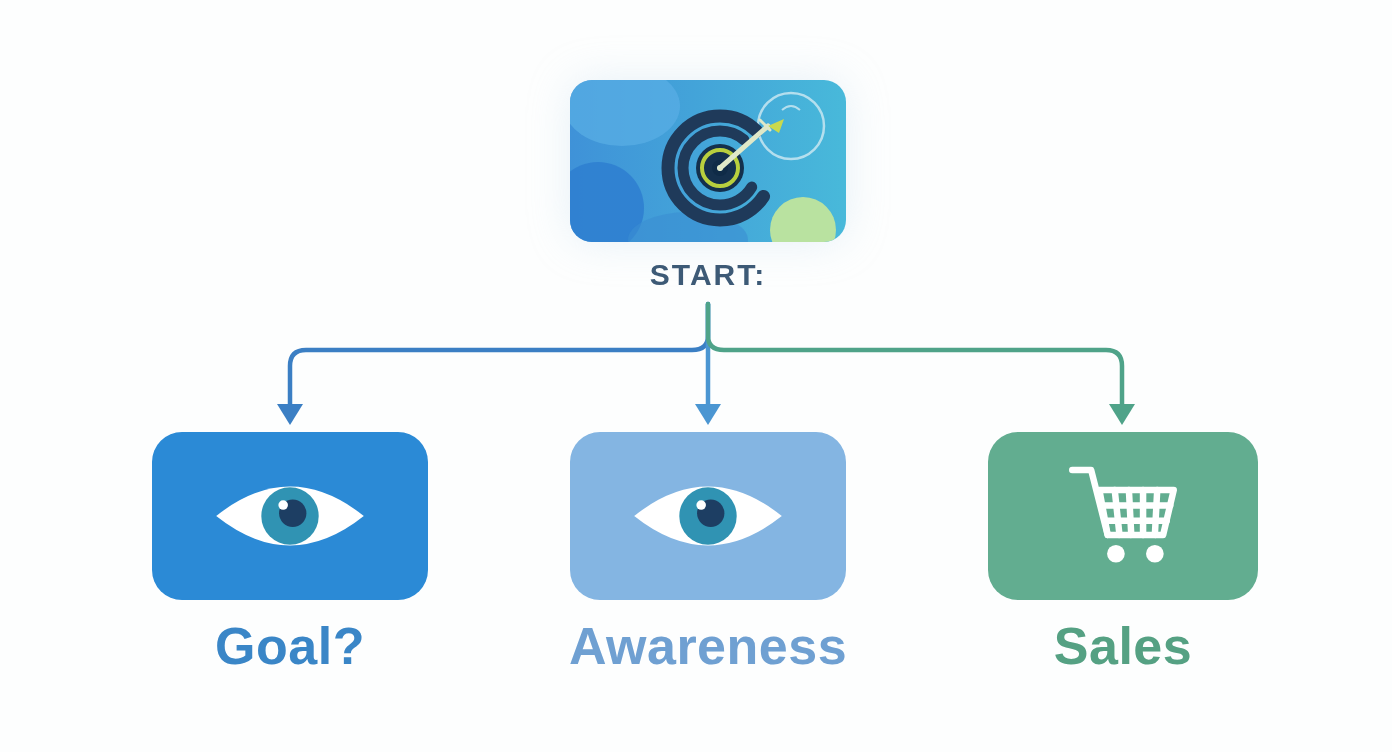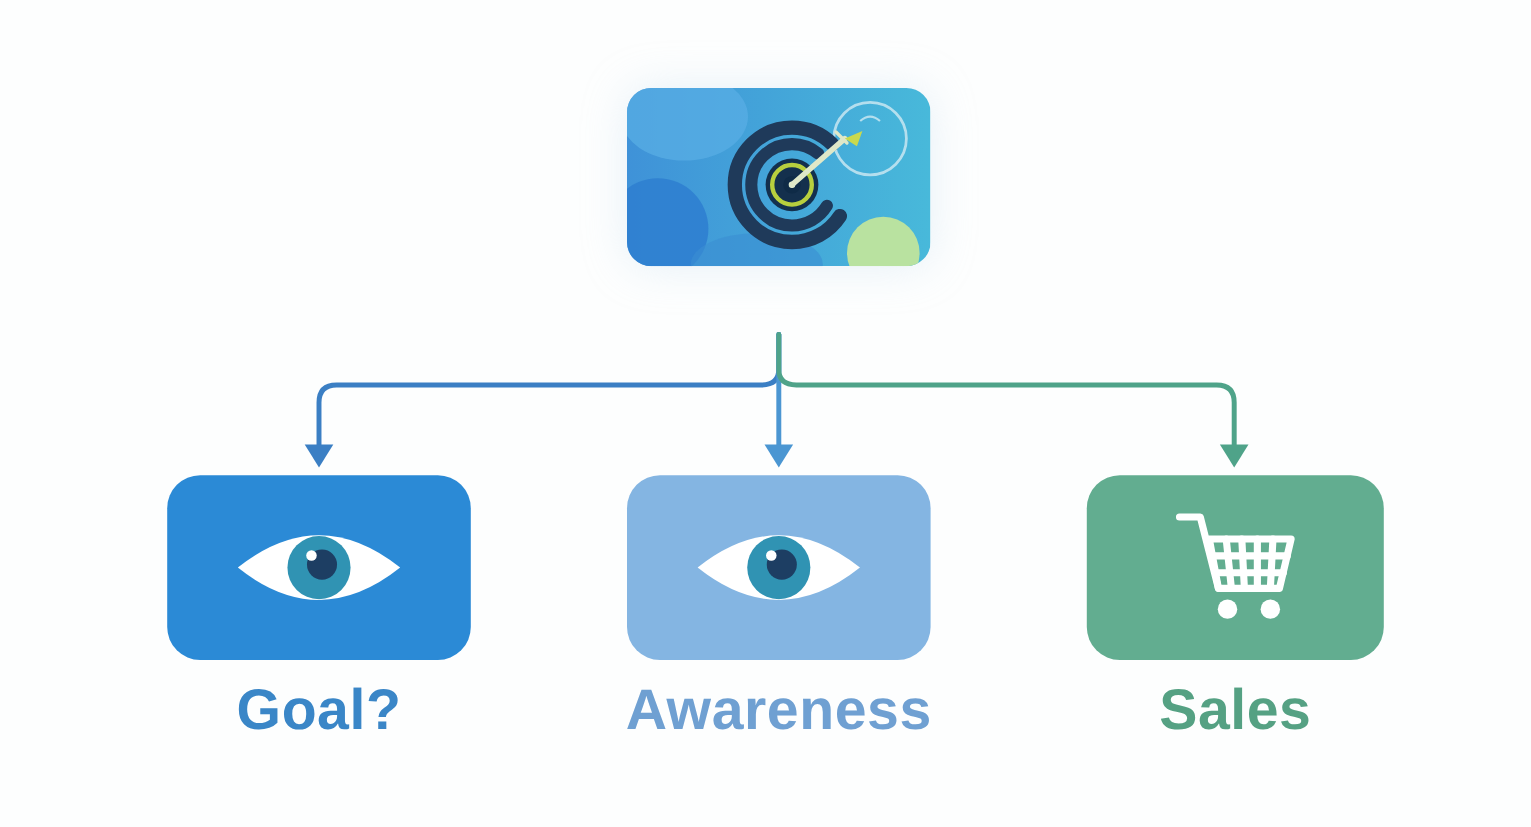--- a/index.html
+++ b/index.html
@@ -97,20 +97,21 @@
         <circle r="18" fill="none" stroke="#b8cf3e" stroke-width="4"></circle>
         <circle r="8" fill="#0f2b47"></circle>
         <circle r="3" fill="#e6f2d8"></circle>
         <line x1="0" y1="0" x2="48" y2="-42" stroke="#dfe8c8" stroke-width="5" stroke-linecap="round"></line>
         <path d="M48 -42 l16 -7 l-5 14 z" fill="#c9d94d"></path>
         <line x1="40" y1="-48" x2="50" y2="-38" stroke="#dfe8c8" stroke-width="3" stroke-linecap="round"></line>
       </g>
     </svg>
   </div>
 
+  <div class="start-label">START:</div>
 
   <svg class="connectors" width="1392" height="752" viewBox="0 0 1392 752">
 
     <path d="M708 304 V336 Q708 350 692 350 H306 Q290 350 290 366 V406" fill="none" stroke-width="4.5" stroke-linecap="round" stroke="#3b7fc4"></path>
     <polygon points="277,404 303,404 290,425" fill="#3b7fc4"></polygon>
 
     <path d="M708 304 V406" fill="none" stroke-width="4.5" stroke-linecap="round" stroke="#4b96d2"></path>
     <polygon points="695,404 721,404 708,425" fill="#4b96d2"></polygon>
 
     <path d="M708 304 V336 Q708 350 724 350 H1106 Q1122 350 1122 366 V406" fill="none" stroke-width="4.5" stroke-linecap="round" stroke="#4fa389"></path>

